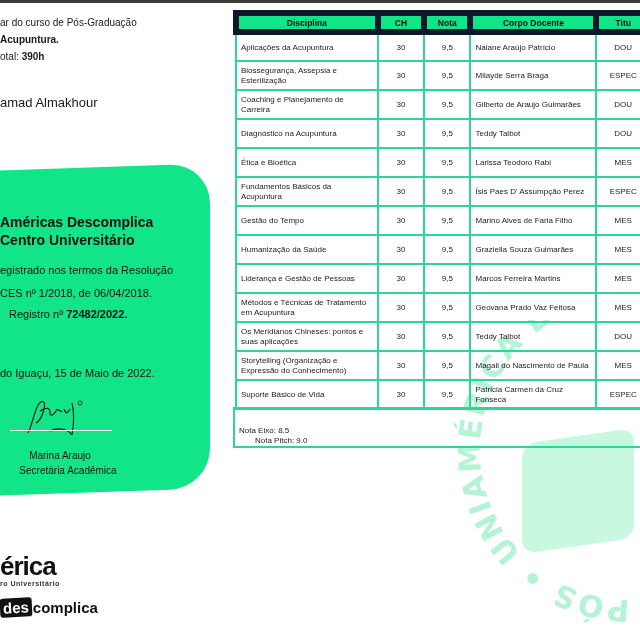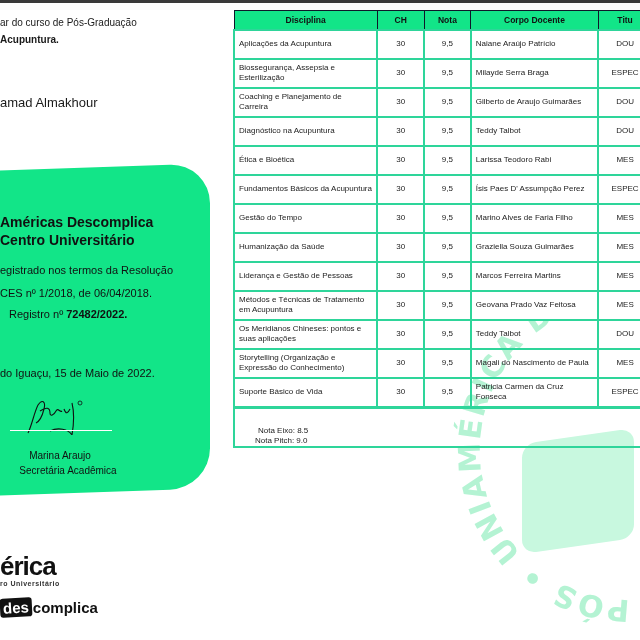--- a/index.html
+++ b/index.html
@@ -23,40 +23,41 @@
 
   .logo-america { position: absolute; left: 0; top: 553px; font-size: 26px; font-weight: bold; letter-spacing: -1px; color: #111; line-height: 26px; }
   .logo-sub { position: absolute; left: 0; top: 580px; font-size: 7px; font-weight: bold; color: #333; letter-spacing: 0.5px; }
   .logo-desc { position: absolute; left: 0; top: 596px; height: 22px; display: flex; align-items: center; }
   .logo-desc .des { background: #111; color: #fff; font-weight: bold; font-size: 15px; padding: 1px 3px; border-radius: 3px; transform: rotate(-3deg); }
   .logo-desc .complica { color: #111; font-weight: bold; font-size: 15px; margin-left: 1px; }
 
   
   .table-wrap { position: absolute; left: 233px; top: 10px; width: 420px; }
   table { border-collapse: collapse; width: 420px; font-size: 8px; }
-  th { background: #12e588; color: #111; font-weight: bold; font-size: 8.5px; height: 19px; border: 1px solid #0f172a; text-align: center; }
+  th { background: #12e588; color: #111; font-weight: bold; font-size: 8.5px; height: 19px; border: 6px solid #0f172a; text-align: center; }
   td { border: 2px solid #2ed59a; height: 29px; padding: 0 4px; vertical-align: middle; color: #222; line-height: 10px; }
   td.c { text-align: center; }
   td.l { text-align: left; border-radius: 12px; }
   col.c1 { width: 144px; } col.c2 { width: 47px; } col.c3 { width: 47px; } col.c4 { width: 128px; } col.c5 { width: 54px; }
 
   .notes-box { position: absolute; left: 233px; top: 407px; width: 420px; height: 41px; border: 2px solid #2ed59a; }
   .notes-box .n { position: absolute; left: 4px; font-size: 8px; color: #222; }
 
   .watermark { position: absolute; left: 440px; top: 320px; width: 260px; height: 320px; pointer-events: none; }
   .wm-shape { position: absolute; left: 522px; top: 436px; width: 112px; height: 110px; background: #c8f8df; border-radius: 14px; transform: skewY(-8deg); }
 </style>
 </head>
 <body>
 
 <div class="topbar"></div>
 
 <div class="intro">
   <div>ar do curso de Pós-Graduação</div>
   <div class="bold">Acupuntura.</div>
+  <div><span>otal: </span><span class="bold">390h</span></div>
 </div>
 <div class="student">amad Almakhour</div>
 
 <div class="green-card"></div>
 <div class="inst-name">
   <div>Américas Descomplica</div>
   <div>Centro Universitário</div>
 </div>
 <div class="reg-line" style="left:0;top:264px;">egistrado nos termos da Resolução</div>
 <div class="reg-line" style="left:0;top:287px;">CES nº 1/2018, de 06/04/2018.</div>
@@ -196,15 +197,15 @@
           <td class="c">30</td>
           <td class="c">9,5</td>
           <td class="l">Patricia Carmen da Cruz Fonseca</td>
           <td class="c">ESPEC</td>
         </tr>
     </tbody>
   </table>
 </div>
 
 <div class="notes-box">
-  <div class="n" style="top:17px;margin-left:19px;">Nota Eixo: 8.5</div>
+  <div class="n" style="top:17px;">Nota Eixo: 8.5</div>
   <div class="n" style="top:27px;padding-left:16px;">Nota Pitch: 9.0</div>
 </div>
 
 </body></html>

